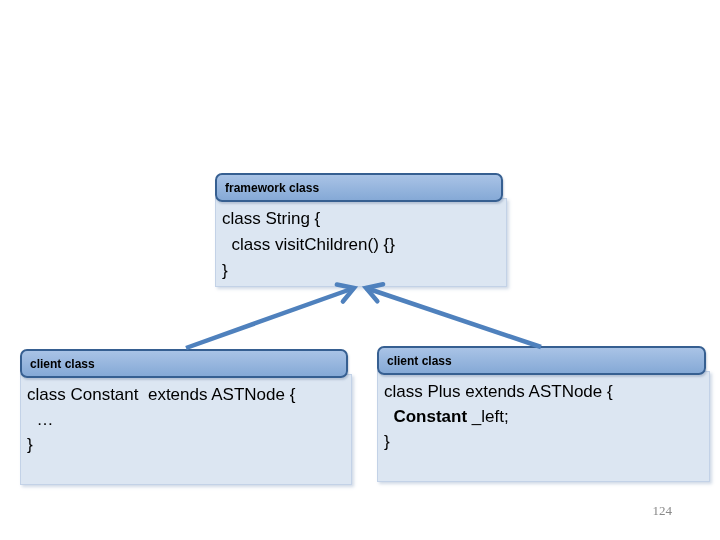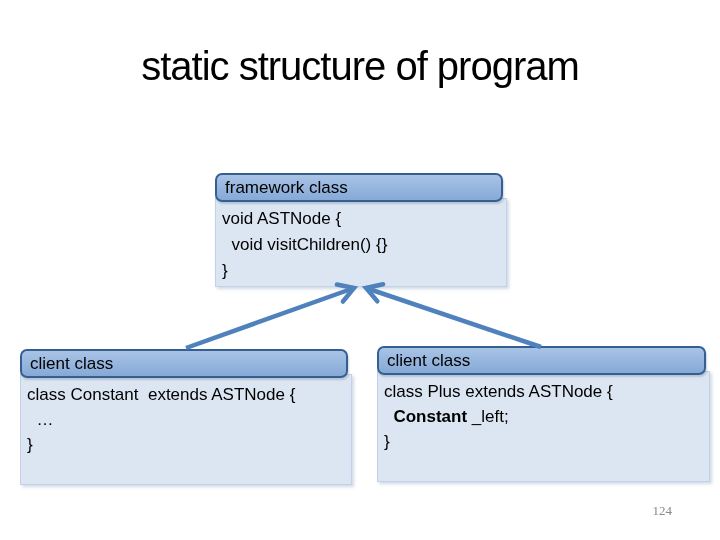--- a/index.html
+++ b/index.html
@@ -16,21 +16,21 @@
     position:absolute; left:0; top:0; width:720px; height:540px;
     z-index:3; pointer-events:none;
   }
   .classbox { position:absolute; z-index:2; }
   .box-header {
     position:relative; z-index:2; box-sizing:border-box;
     width:calc(100% - 4px); height:29px;
     background:linear-gradient(180deg, var(--header_fill_top) 0%, var(--header_fill_bottom) 100%);
     border:2.5px solid var(--header_border); border-radius:7px;
     display:flex; align-items:center; padding-left:8px;
-    font-weight:normal; font-size:17px; color:#000;
+    font-weight:bold; font-size:12px; color:#000;
     box-shadow:1px 2px 2px rgba(110,130,160,0.35);
   }
   .box-body {
     position:relative; z-index:1; box-sizing:border-box;
     margin-top:-4px; width:100%;
     background:var(--body_fill); border:1px solid var(--body_border);
     padding:7px 0 0 6px; font-size:17px; color:#000;
     box-shadow:2px 2px 3px rgba(150,170,200,0.45);
   }
   .code-line { white-space:pre; line-height:25px; }
@@ -39,39 +39,38 @@
     position:absolute; top:503px; right:48px;
     font-family:Liberation Serif, serif; font-size:13px;
     color:var(--page_number_color);
   }
 </style>
 </head>
 <body>
 
 <div class="slide">
 
-  <h1 class="slide-title">static structure of program</h1>
 
   <svg class="arrows-layer" width="720" height="540" viewBox="0 0 720 540" xmlns="http://www.w3.org/2000/svg">
     <defs>
       <marker id="ah" markerUnits="userSpaceOnUse" markerWidth="36" markerHeight="36" refX="1" refY="0" orient="auto" overflow="visible">
         <path d="M-14,-9 L1,0 L-14,9" fill="none" stroke-width="4.5" style="stroke:var(--arrow)" stroke-linecap="round"></path>
       </marker>
     </defs>
   <line x1="186" y1="348" x2="354" y2="288" stroke-width="4.5" style="stroke:var(--arrow)" marker-end="url(#ah)"></line>
       <line x1="541" y1="347" x2="366" y2="288" stroke-width="4.5" style="stroke:var(--arrow)" marker-end="url(#ah)"></line>
     </svg>
 
   <div class="classbox framework-box" style="left:215px; top:173px; width:292px;">
     <div class="box-header">
       <span>framework class</span>
     </div>
     <div class="box-body" style="height:89px;">
-        <div class="code-line"><span>void ASTNode {</span></div>
-        <div class="code-line"><span>  void visitChildren() {}</span></div>
+        <div class="code-line"><span>class String {</span></div>
+        <div class="code-line"><span>  class visitChildren() {}</span></div>
         <div class="code-line"><span>}</span></div>
       </div>
   </div>
 
   <div class="classbox client-box-left" style="left:20px; top:349px; width:332px;">
     <div class="box-header">
       <span>client class</span>
     </div>
     <div class="box-body" style="height:111px;">
         <div class="code-line"><span>class Constant  extends ASTNode {</span></div>

